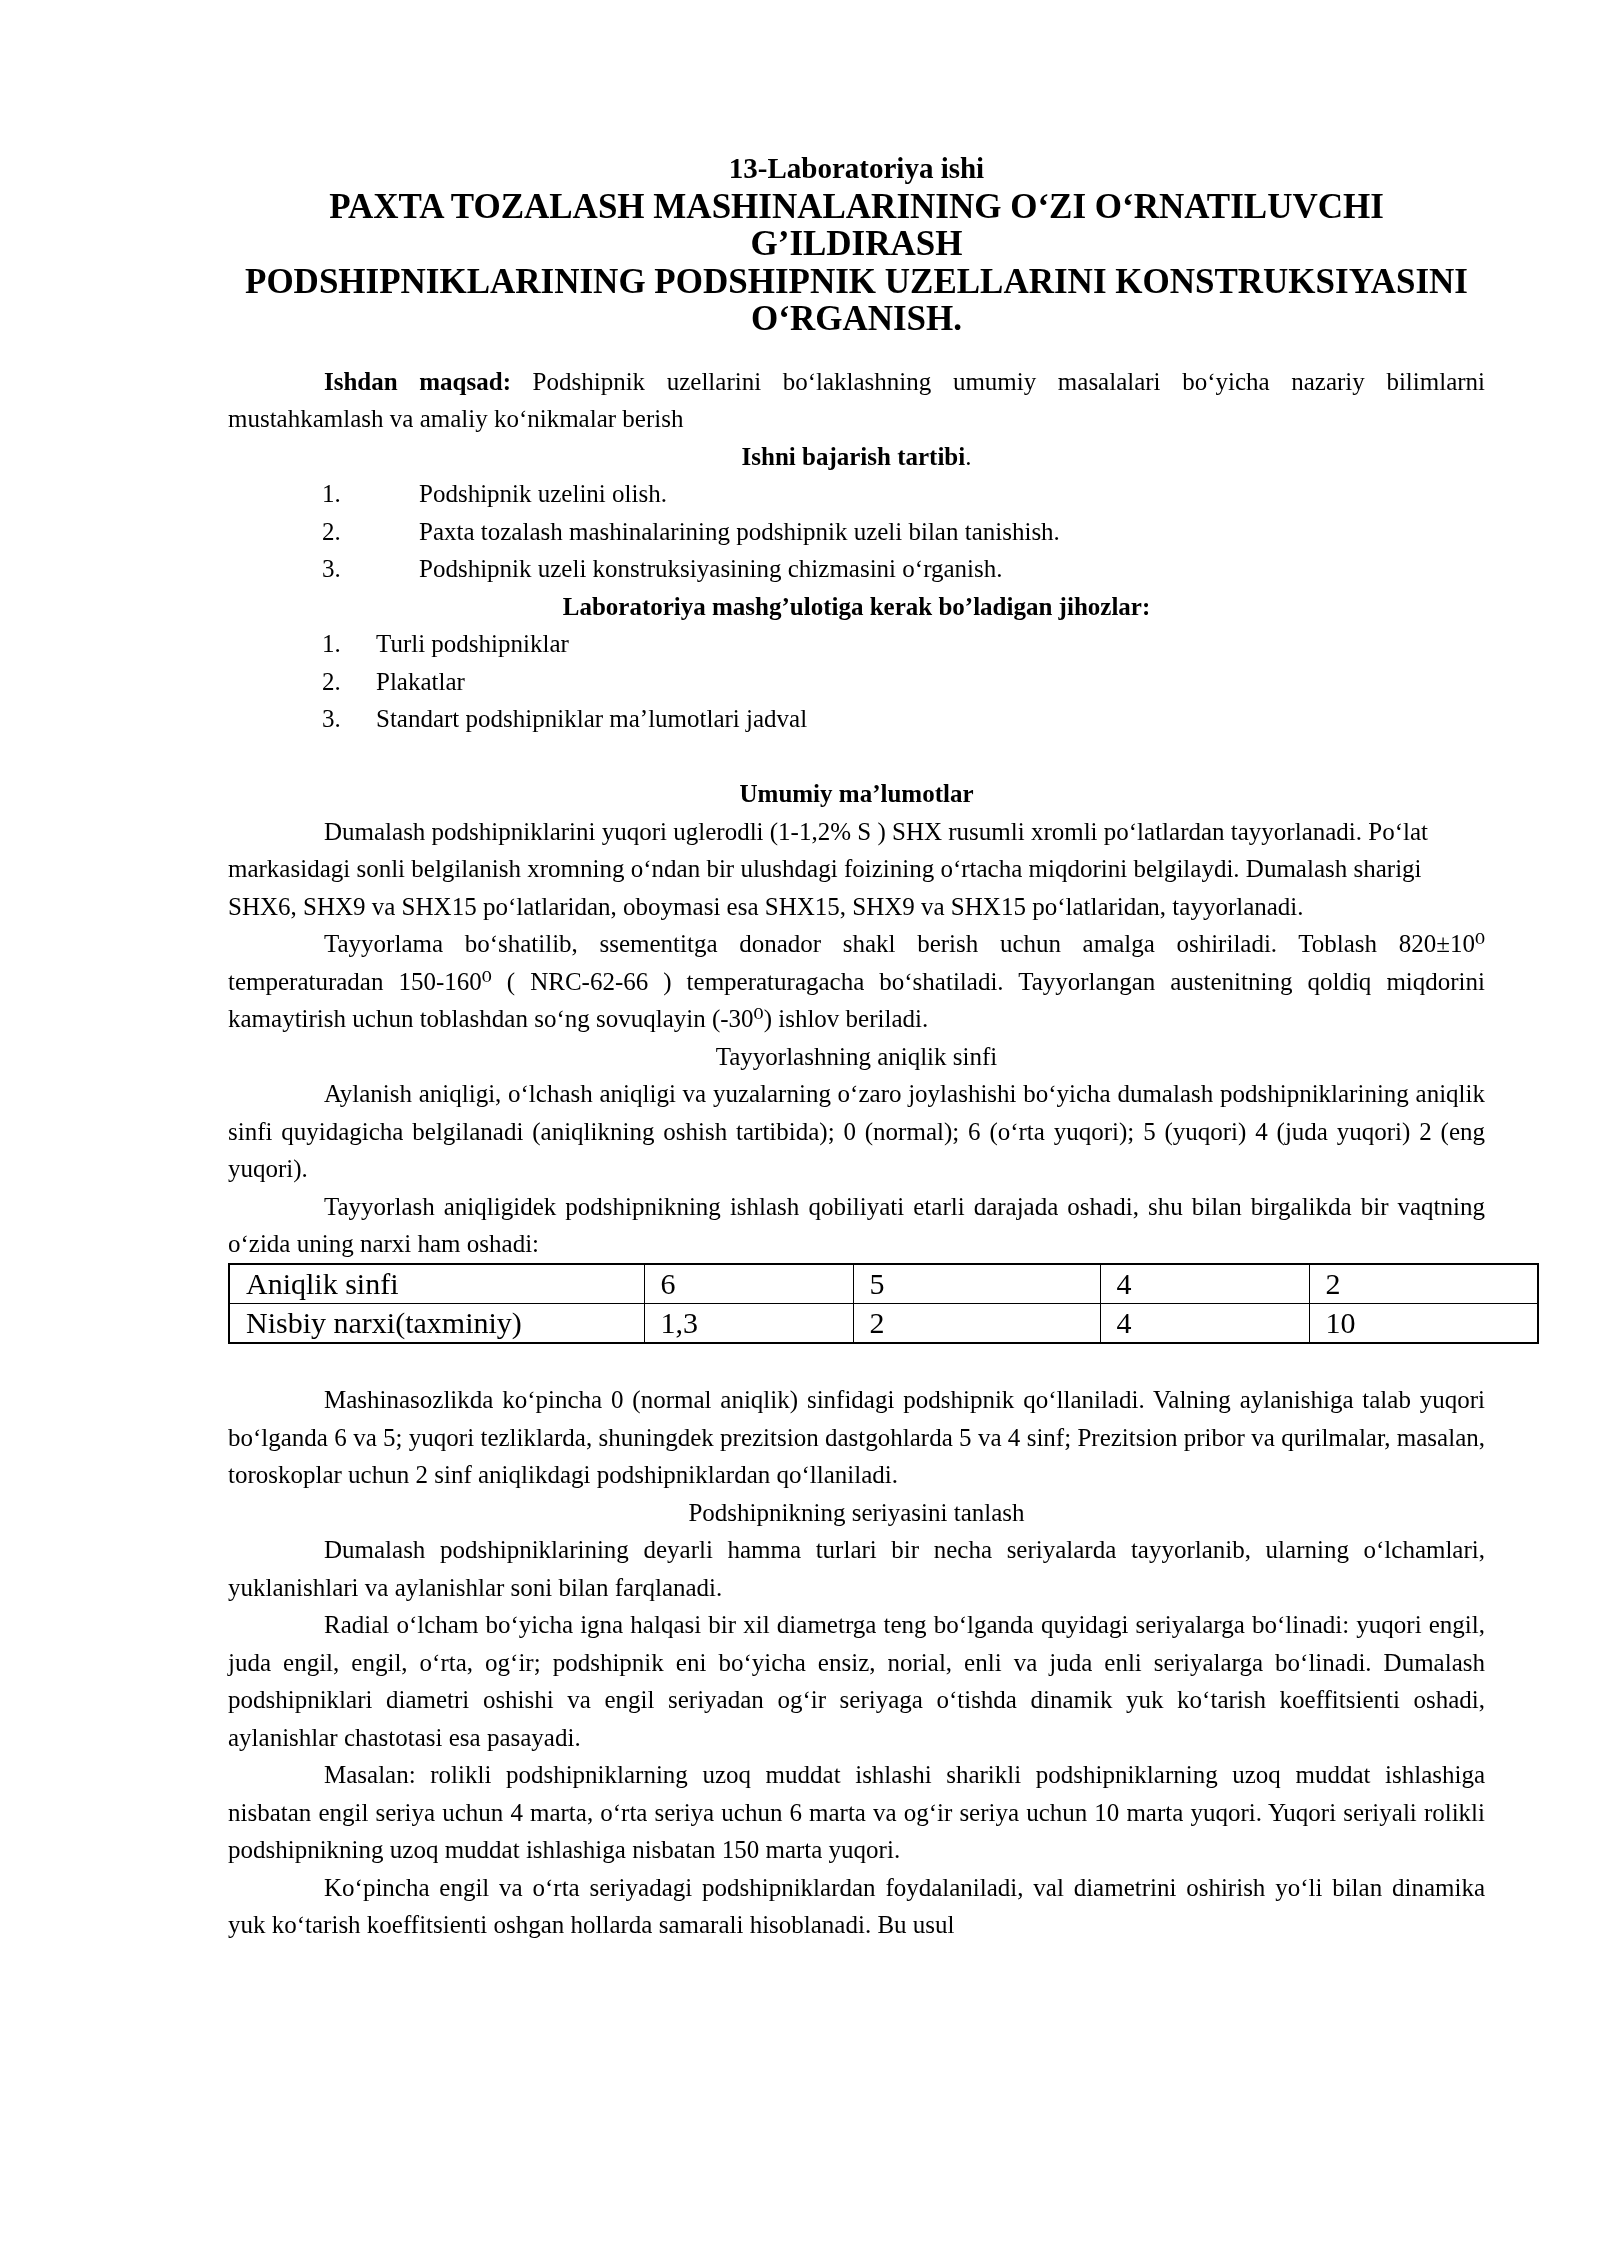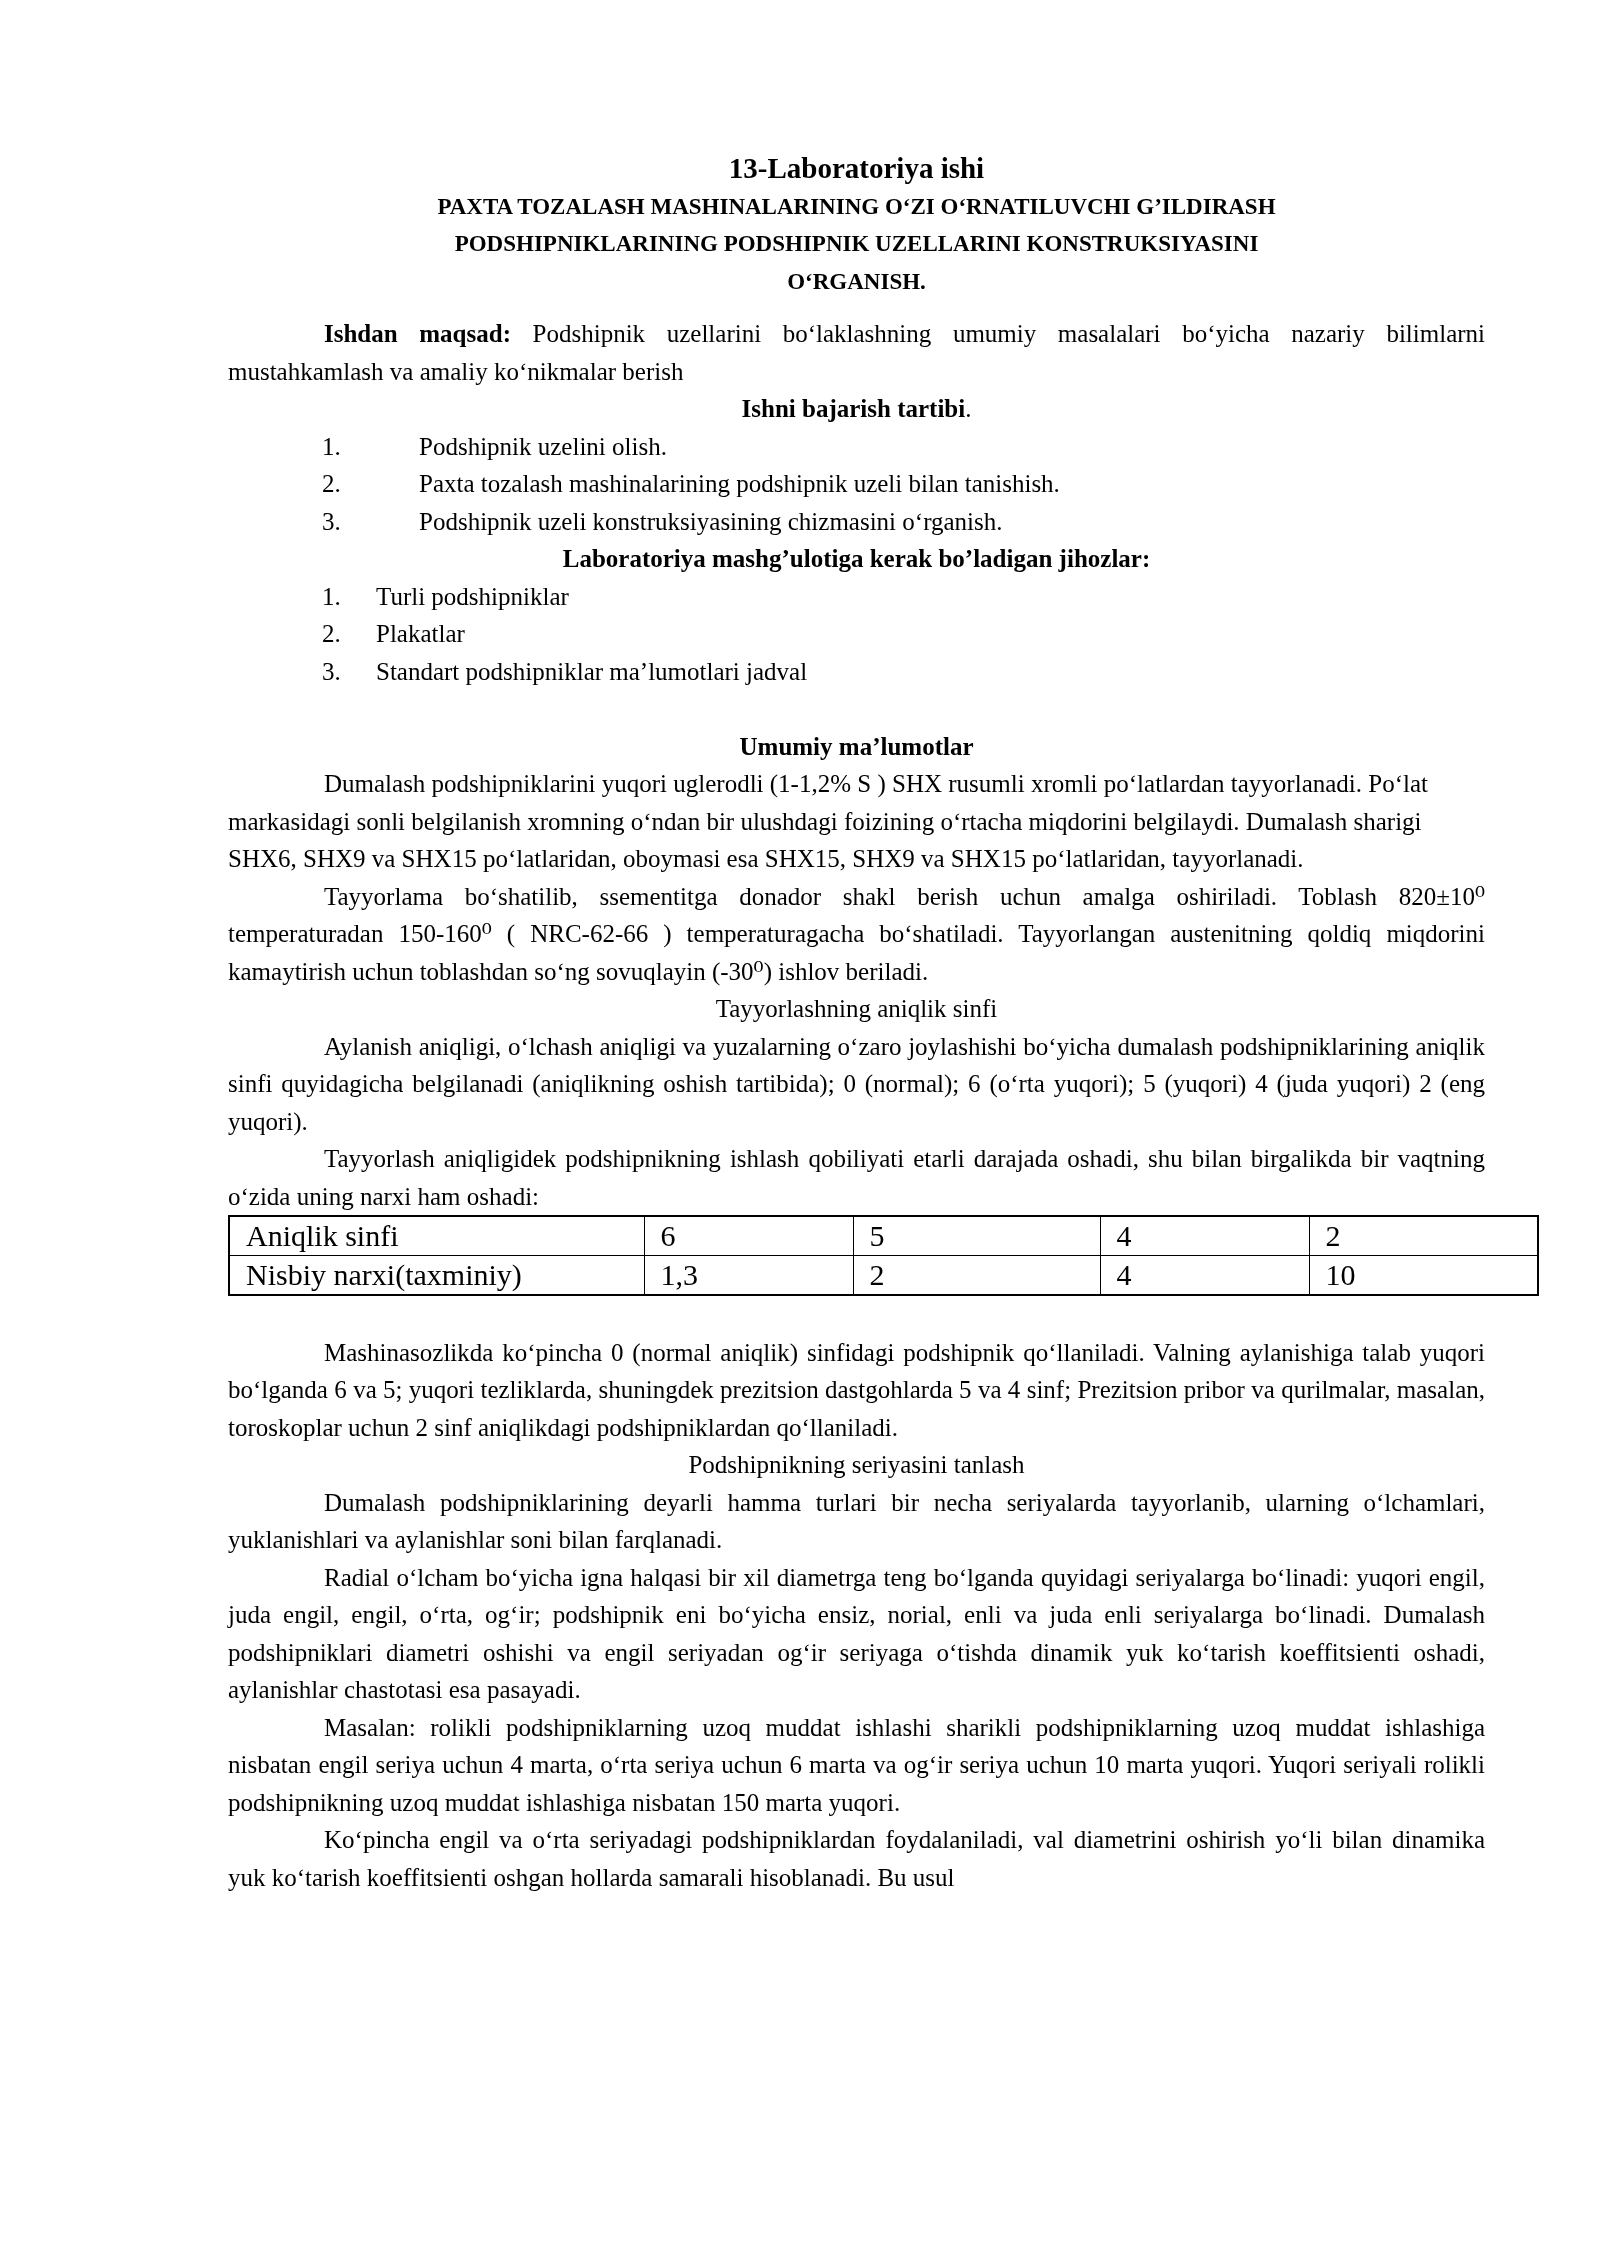--- a/index.html
+++ b/index.html
@@ -5,24 +5,24 @@
   html, body { margin: 0; padding: 0; background: #ffffff; }
   body {
     width: 1600px; height: 2262px;
     font-family: "Liberation Serif", "DejaVu Serif", serif;
     font-size: 25px; line-height: 37.5px; color: #000;
     overflow: hidden;
   }
   .page { padding: 150px 115px 0 228px;  }
   .bold { font-weight: bold; }
   .lab-title { font-weight: bold; text-align: center; font-size: 29px; }
-  .main-title-line { font-weight: bold; text-align: center; font-size: 23px; }
+  .main-title-line { font-weight: bold; text-align: center; font-size: 35px; }
   .para { margin: 0; text-align: justify; text-indent: 96px; }
   .para.left-align { text-align: left; }
-  .gap-top { margin-top: 15px; }
+  .gap-top { margin-top: 25px; }
   .heading { margin: 0; text-align: center; }
   .list-row { padding-left: 94px; }
   .num-a { display: inline-block; width: 97px; }
   .num-b { display: inline-block; width: 54px; }
   .spacer { height: 37.5px; }
   table.acc {
     border-collapse: collapse;
     width: 1309px;
     table-layout: fixed;
     border: 2px solid #000;

